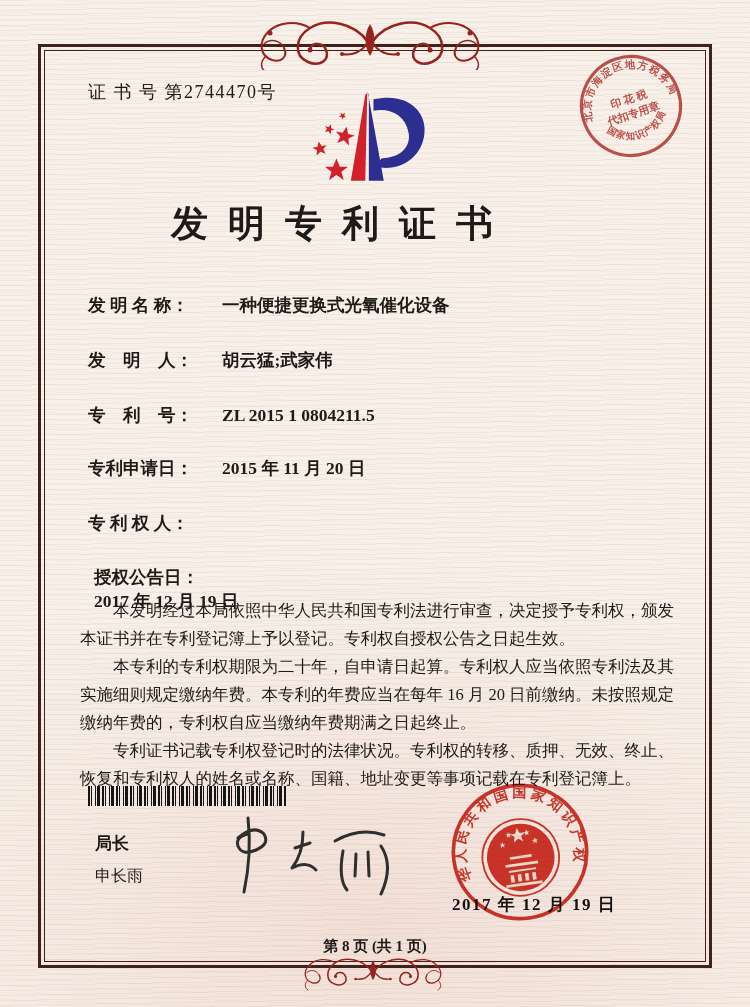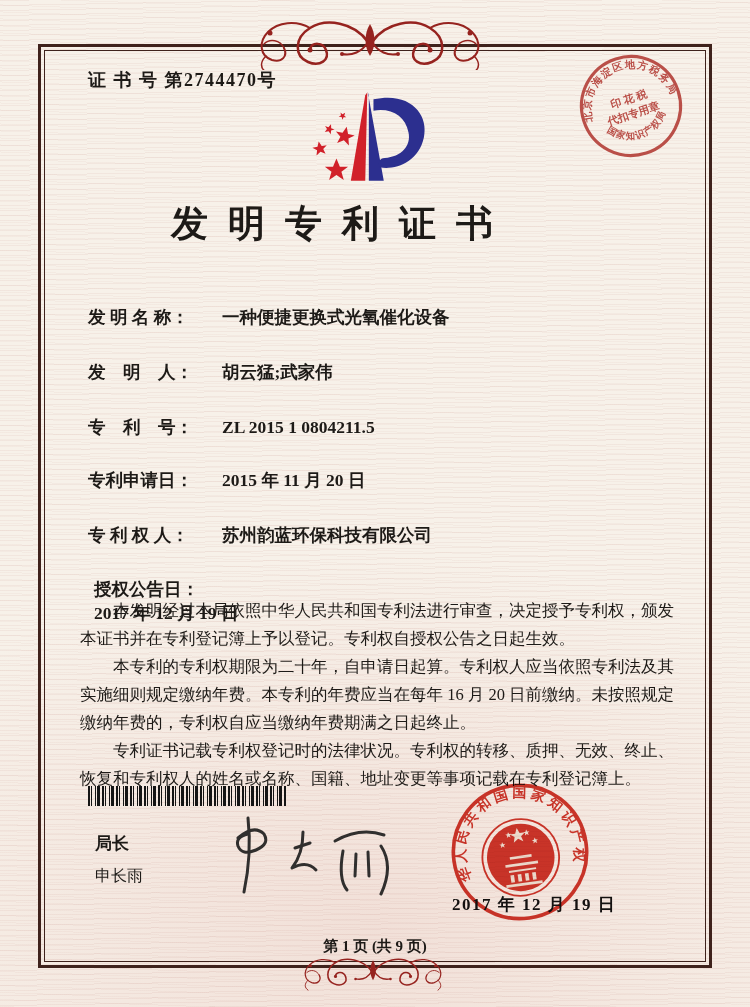--- a/index.html
+++ b/index.html
@@ -19,33 +19,33 @@
   .frame{
     position:absolute;left:38px;top:44px;width:668px;height:918px;
     border:3px solid #3f221c;z-index:1;
   }
   .frame::after{
     content:"";position:absolute;inset:3px;border:1px solid #3f221c;
   }
   .orn-top{position:absolute;left:250px;top:16px;width:240px;height:54px;z-index:3;}
   .orn-bottom{position:absolute;left:298px;top:952px;width:150px;height:40px;z-index:3;}
   .cert-number{
-    position:absolute;left:88px;top:68px;z-index:2;
-    font-size:18px;font-weight:700;letter-spacing:1.5px;
+    position:absolute;left:88px;top:80px;z-index:2;
+    font-size:18px;font-weight:400;letter-spacing:1.5px;
   }
   .logo{position:absolute;left:292px;top:86px;width:165px;height:108px;z-index:2;}
   .title{
     position:absolute;left:0;top:199px;width:664px;text-align:center;z-index:2;
     font-size:37px;font-weight:bold;letter-spacing:20px;padding-left:20px;box-sizing:border-box;
   }
   .field-row{
     position:absolute;left:88px;z-index:2;display:flex;align-items:baseline;
     font-size:17.5px;font-weight:bold;white-space:pre;
   }
-  .field-row .lbl{display:inline-block;min-width:128px;margin-top:12px;}
+  .field-row .lbl{display:inline-block;min-width:128px;}
   .field-row .val{margin-left:6px;}
   .row1{top:293px;} .row2{top:348px;} .row3{top:403px;}
   .row4{top:456px;} .row5{top:511px;} .row6{top:565px;flex-direction:column;}
   .body-text{
     position:absolute;left:80px;top:597px;width:594px;z-index:2;
     font-size:16.5px;line-height:28px;text-align:justify;font-weight:500;
   }
   .body-text p{margin:0;text-indent:2em;}
   .barcode{
     position:absolute;left:88px;top:786px;width:198px;height:20px;z-index:2;
@@ -121,21 +121,21 @@
 <div class="field-row row2">
   <span class="lbl">发　明　人：</span><span class="val">胡云猛;武家伟</span>
 </div>
 <div class="field-row row3">
   <span class="lbl">专　利　号：</span><span class="val">ZL 2015 1 0804211.5</span>
 </div>
 <div class="field-row row4">
   <span class="lbl">专利申请日：</span><span class="val">2015 年 11 月 20 日</span>
 </div>
 <div class="field-row row5">
-  <span class="lbl">专 利 权 人：</span><span class="val">苏州韵蓝环保科技有限公司</span>
+  <span class="lbl">专 利 权 人：</span>
 </div>
 <div class="field-row row6">
   <span class="lbl">授权公告日：</span><span class="val">2017 年 12 月 19 日</span>
 </div>
 
 <div class="body-text">
   <p>本发明经过本局依照中华人民共和国专利法进行审查，决定授予专利权，颁发本证书并在专利登记簿上予以登记。专利权自授权公告之日起生效。</p>
   <p>本专利的专利权期限为二十年，自申请日起算。专利权人应当依照专利法及其实施细则规定缴纳年费。本专利的年费应当在每年 16 月 20 日前缴纳。未按照规定缴纳年费的，专利权自应当缴纳年费期满之日起终止。</p>
   <p>专利证书记载专利权登记时的法律状况。专利权的转移、质押、无效、终止、恢复和专利权人的姓名或名称、国籍、地址变更等事项记载在专利登记簿上。</p>
 </div>
@@ -200,13 +200,13 @@
       <rect x="74" y="104" width="4" height="8" fill="#f7f1e9"></rect>
       <rect x="82" y="104" width="4" height="8" fill="#f7f1e9"></rect>
       <rect x="90" y="104" width="4" height="8" fill="#f7f1e9"></rect>
       <rect x="60" y="114" width="40" height="3" fill="#f7f1e9"></rect>
     </g>
   </g>
 </svg>
 
 <div class="seal-date">2017 年 12 月 19 日</div>
 
-<div class="footer">第 1 页 (共 9 页)</div>
+<div class="footer">第 8 页 (共 1 页)</div>
 
 </body></html>

